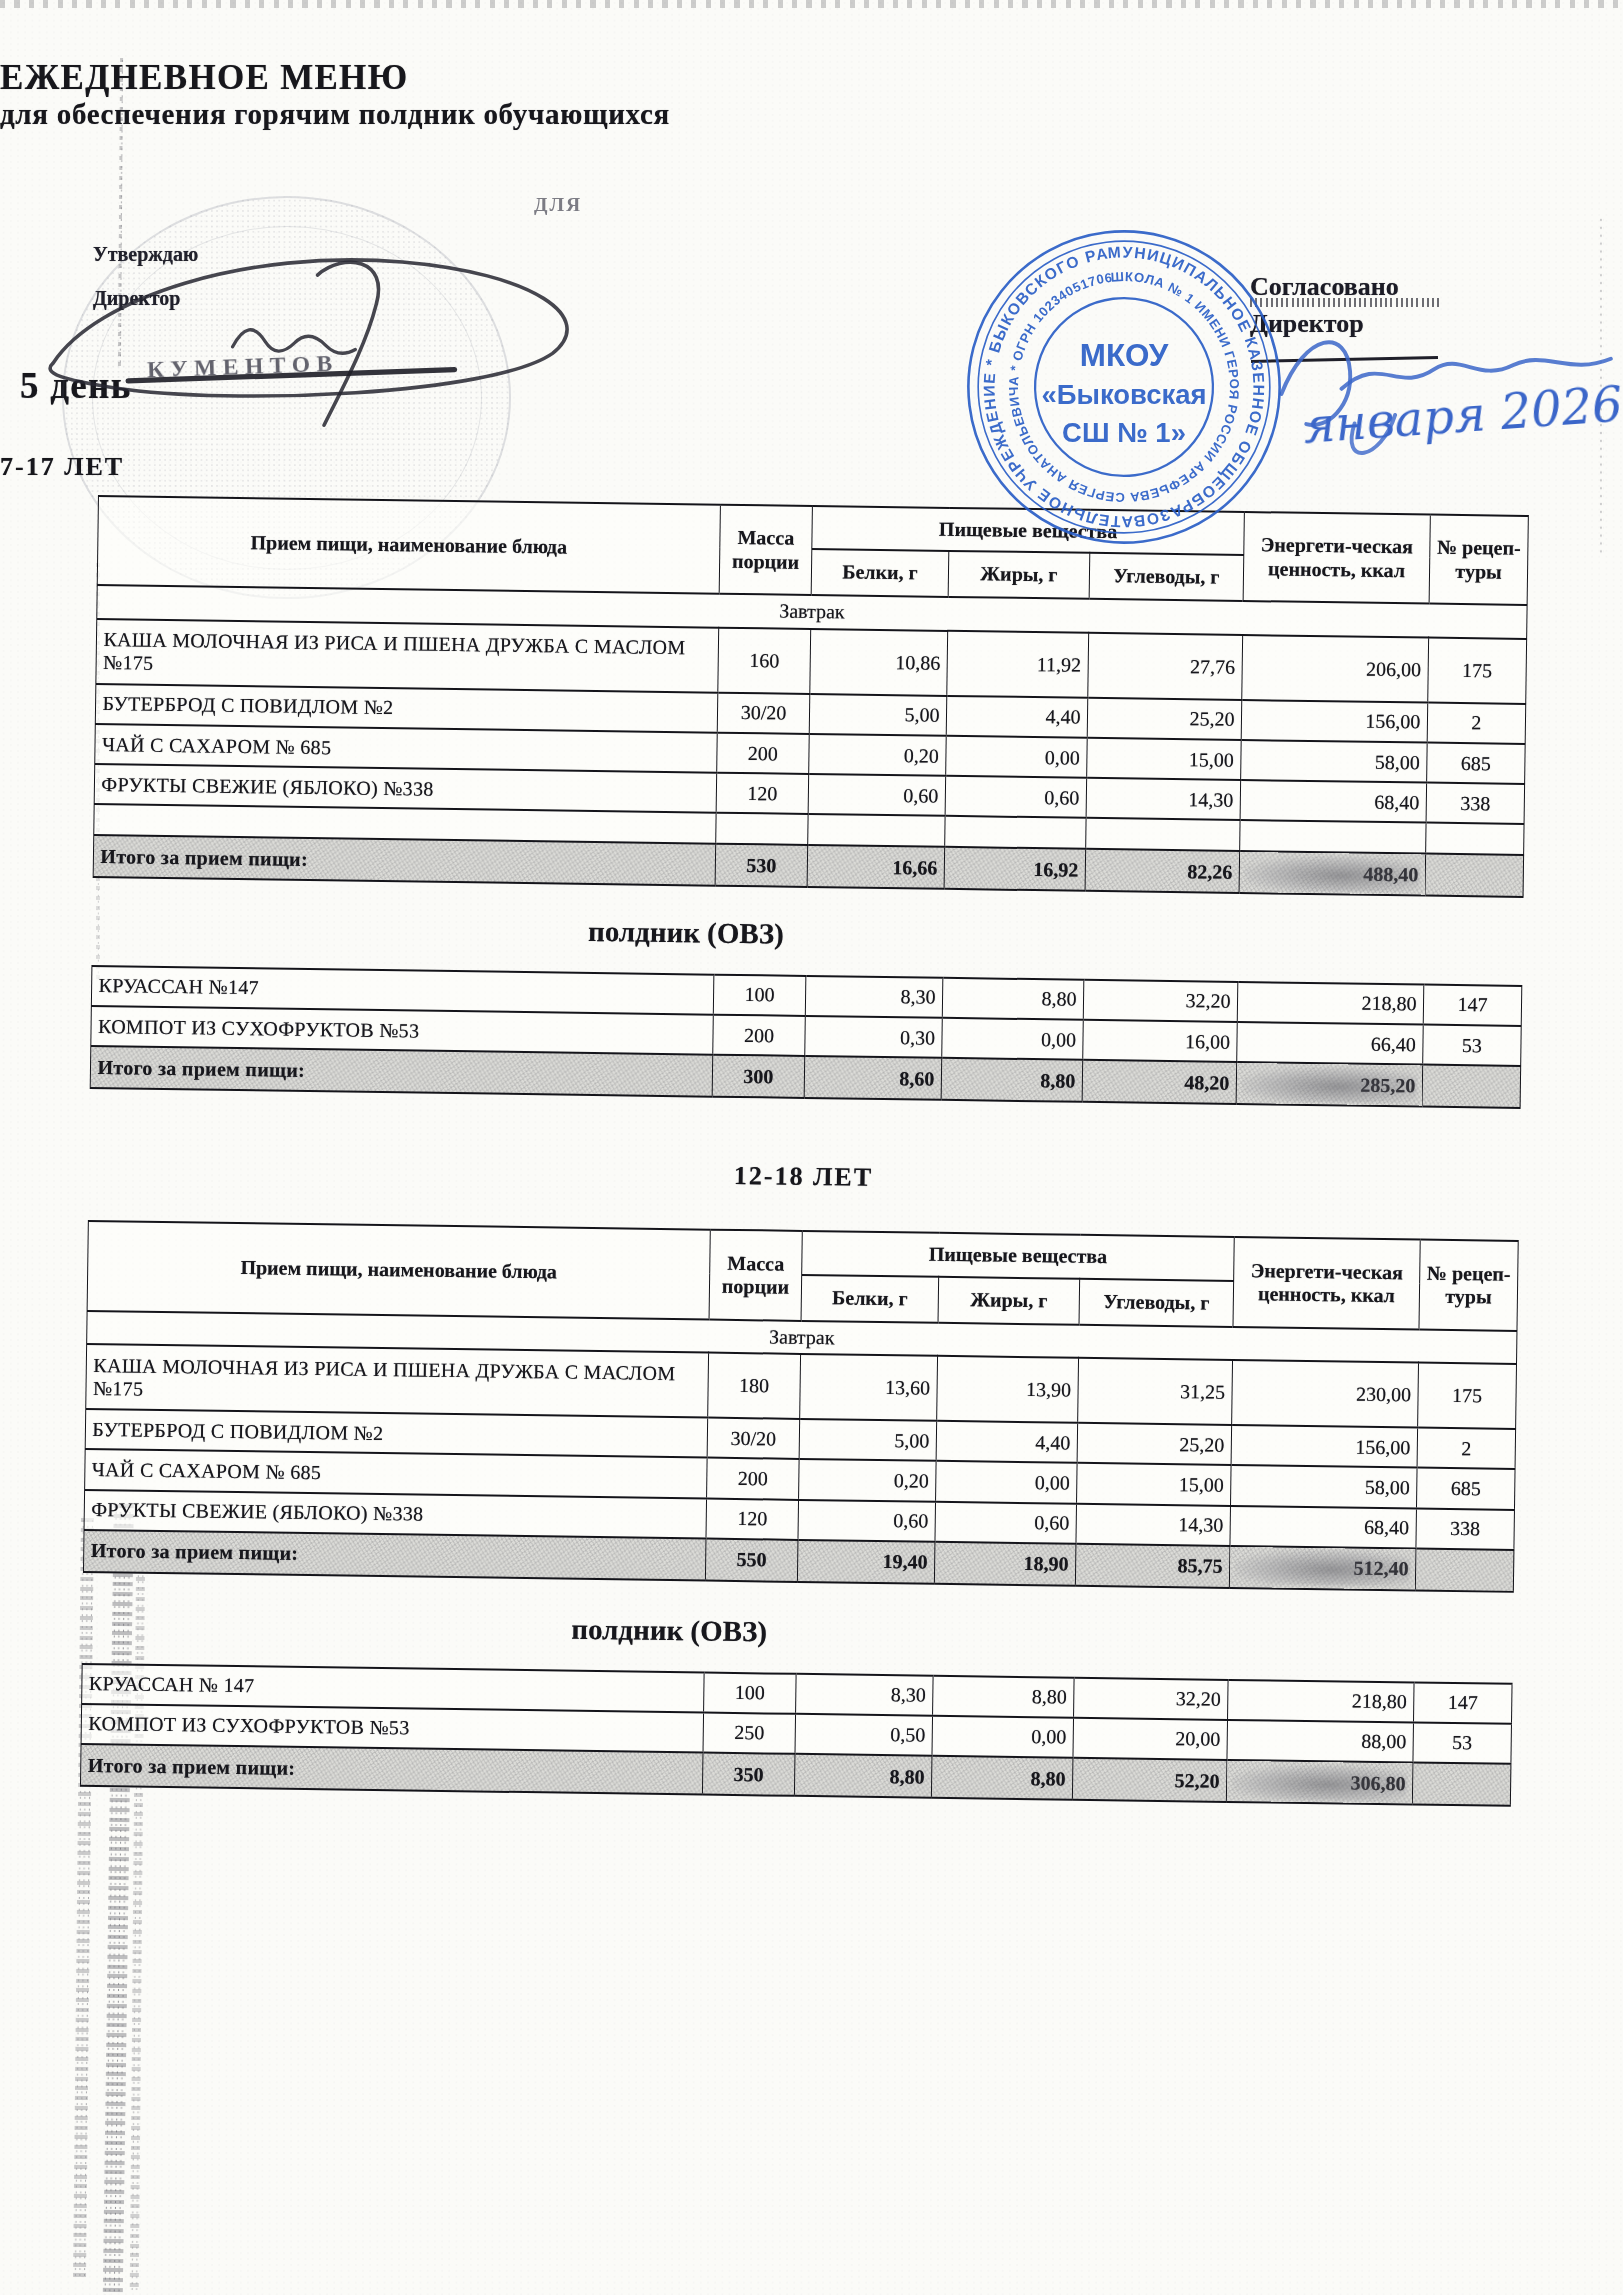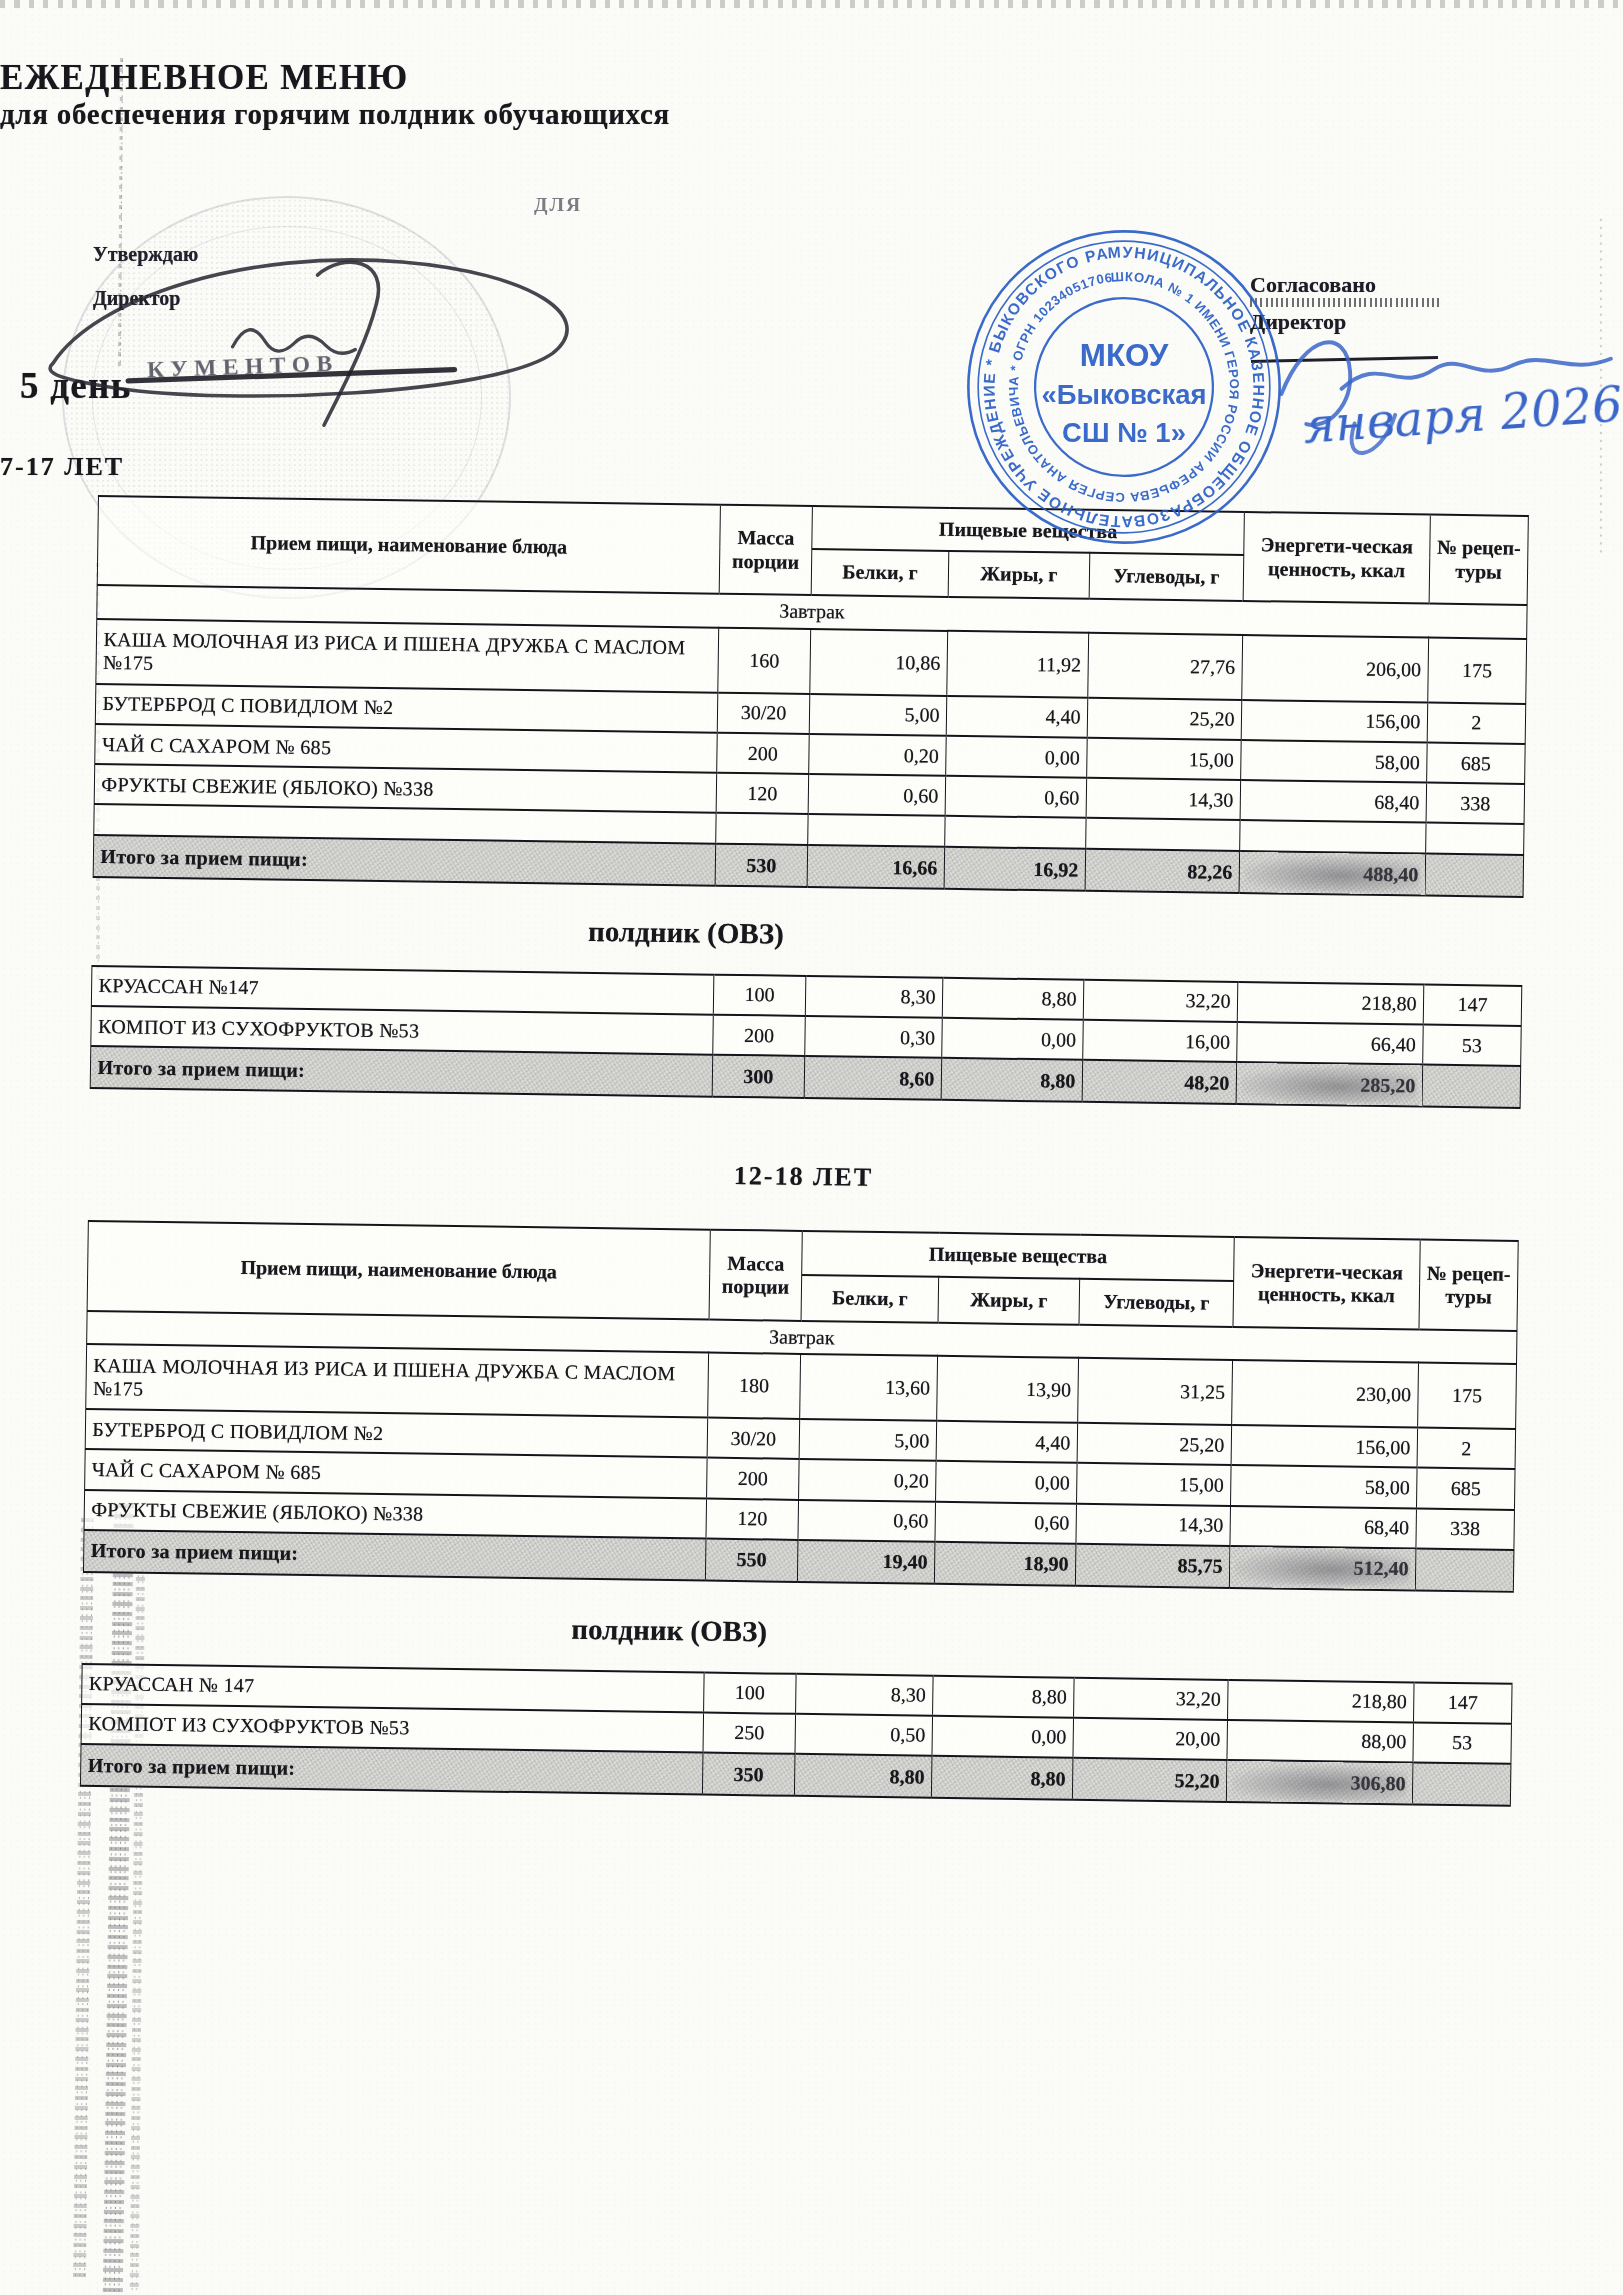--- a/index.html
+++ b/index.html
@@ -28,21 +28,21 @@
   .stamp-faint{
     position:absolute;left:62px;top:196px;width:445px;height:399px;border-radius:50%;
     border:2px solid rgba(80,85,105,.17);filter:blur(0.7px);z-index:1;
     background-image:radial-gradient(rgba(70,70,95,.10) 0.8px,transparent 1px);background-size:5.2px 5.2px;
   }
   .stamp-faint::before{content:'';position:absolute;inset:27.5px;border-radius:50%;border:1.3px solid rgba(80,85,105,.13);}
   .frag-dlya{position:absolute;left:534px;top:194px;font-size:19.6px;font-weight:bold;letter-spacing:2px;color:rgba(45,45,62,.62);z-index:2;}
   .frag-kum{position:absolute;left:147px;top:353px;font-size:23.6px;font-weight:bold;letter-spacing:6.5px;color:rgba(40,40,55,.72);transform:rotate(-2deg);z-index:2;filter:blur(0.3px);}
 
   
-  .agree,.role-right{position:absolute;left:1250px;font-size:22px;font-weight:bold;color:#1c1c26;}
+  .agree,.role-right{position:absolute;left:1250px;font-size:26px;font-weight:bold;color:#1c1c26;}
   .agree{top:272px;}
   .role-right{top:309px;}
   .dotbar{
     position:absolute;left:1250px;top:298px;width:191px;height:8.5px;opacity:.75;filter:blur(0.2px);
     background:repeating-linear-gradient(90deg,rgba(30,30,40,.85) 0 2px,transparent 2px 5.2px);z-index:2;
   }
   .uline-right{position:absolute;left:1251px;top:358px;width:187px;height:3.3px;background:#20202a;transform:rotate(-1.2deg);z-index:4;}
   .sig-right{position:absolute;left:1263px;top:296px;width:361px;height:183px;z-index:5;}
   .sig-date{
     position:absolute;left:1303px;top:387px;width:314px;z-index:5;

